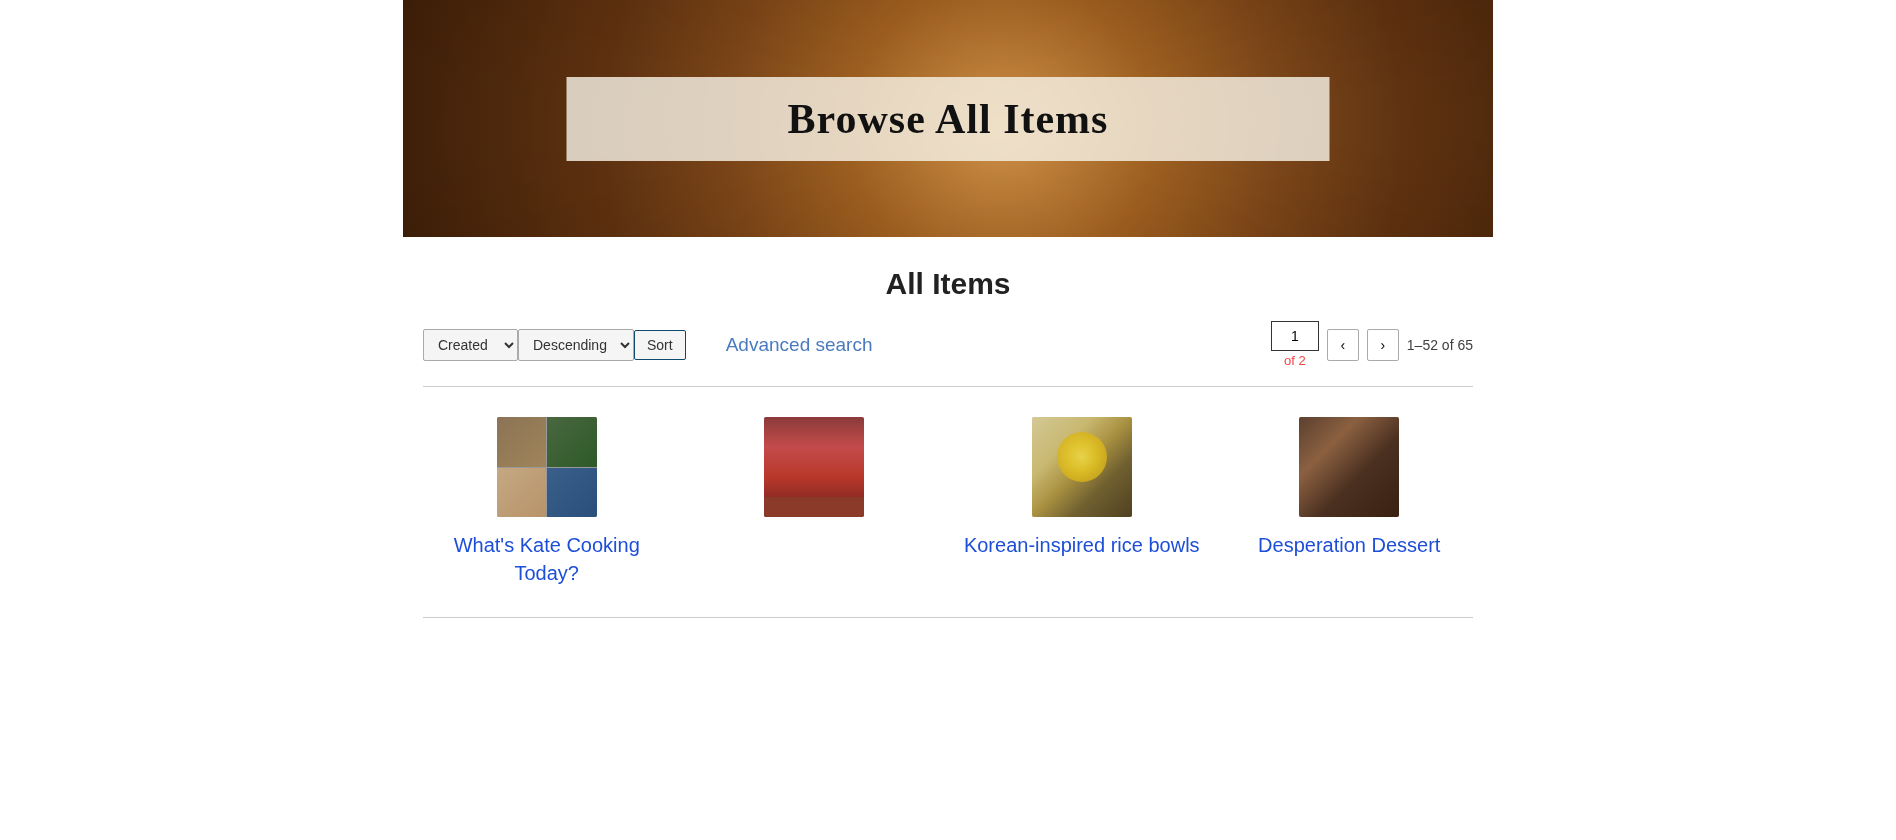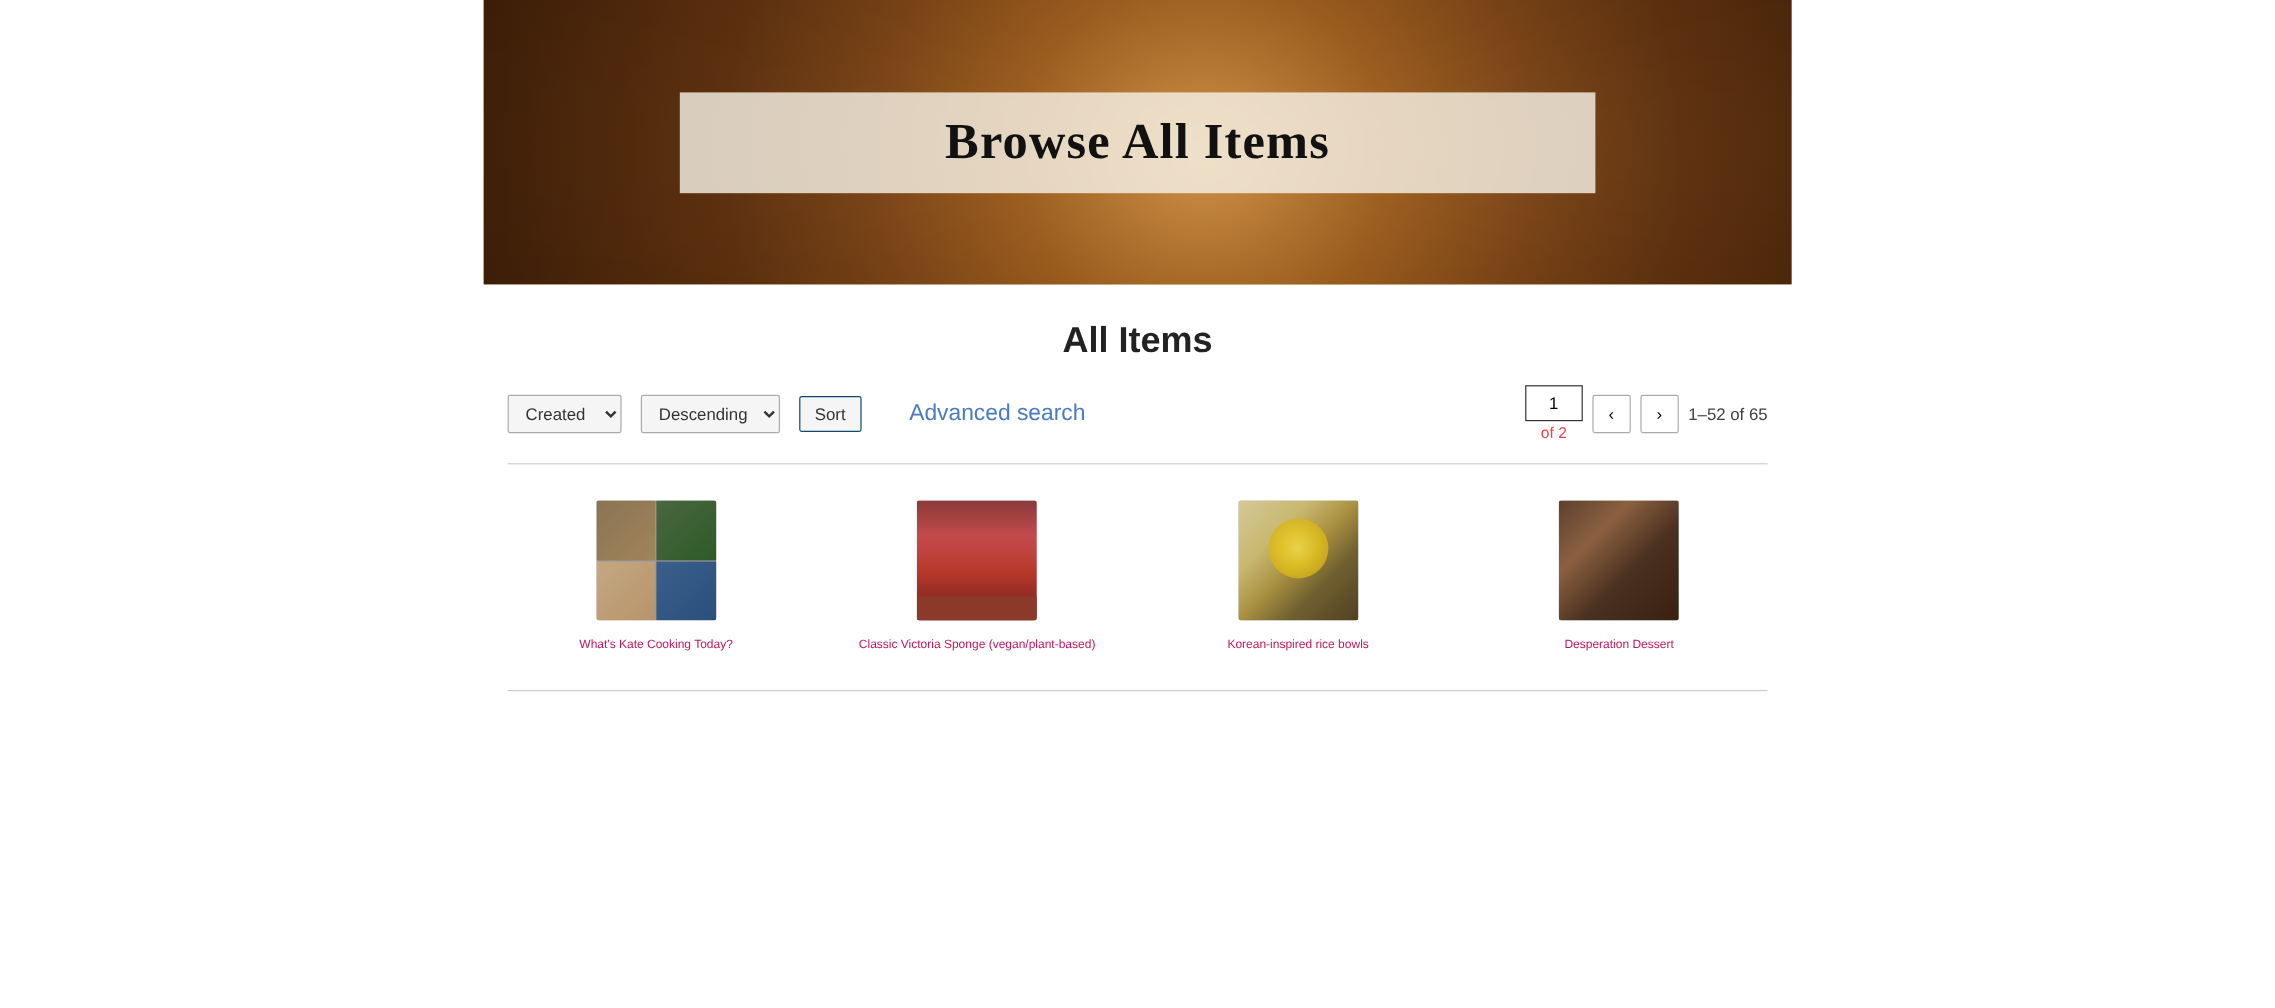--- a/index.html
+++ b/index.html
@@ -74,21 +74,21 @@
     .controls-bar {
       display: flex;
       align-items: center;
       margin-bottom: 18px;
       gap: 0;
     }
 
     .sort-controls {
       display: flex;
       align-items: center;
-      gap: 16px;
+      gap: 0;
     }
 
     select.sort-select {
       border: 1px solid #aaa;
       background: #f5f5f5;
       padding: 6px 10px;
       font-size: 14px;
       cursor: pointer;
       appearance: auto;
       border-radius: 2px;
@@ -246,22 +246,22 @@
 
     .thumb-dessert {
       width: 100%;
       height: 100%;
       background: linear-gradient(135deg, #5C4030 0%, #8B6040 30%, #4A3020 60%, #3A2010 100%);
       position: relative;
     }
 
     .item-title {
       text-align: center;
-      color: #be185d;
-      font-size: 10px;
+      color: #1d4ed8;
+      font-size: 20px;
       font-family: Arial, sans-serif;
       line-height: 1.4;
       font-weight: normal;
     }
 
     .bottom-divider {
       border: none;
       border-top: 1px solid #ccc;
       margin: 20px 0;
     }
@@ -325,21 +325,20 @@
           <div class="cell4"></div>
         </div>
       </div>
       <div class="item-title">What's Kate Cooking Today?</div>
     </div>
 
     <div class="item-card">
       <div class="item-thumb">
         <div class="thumb-cake"></div>
       </div>
-      <div class="item-title">Classic Victoria Sponge (vegan/plant-based)</div>
     </div>
 
     <div class="item-card">
       <div class="item-thumb">
         <div class="thumb-rice"></div>
       </div>
       <div class="item-title">Korean-inspired rice bowls</div>
     </div>
 
     <div class="item-card">

